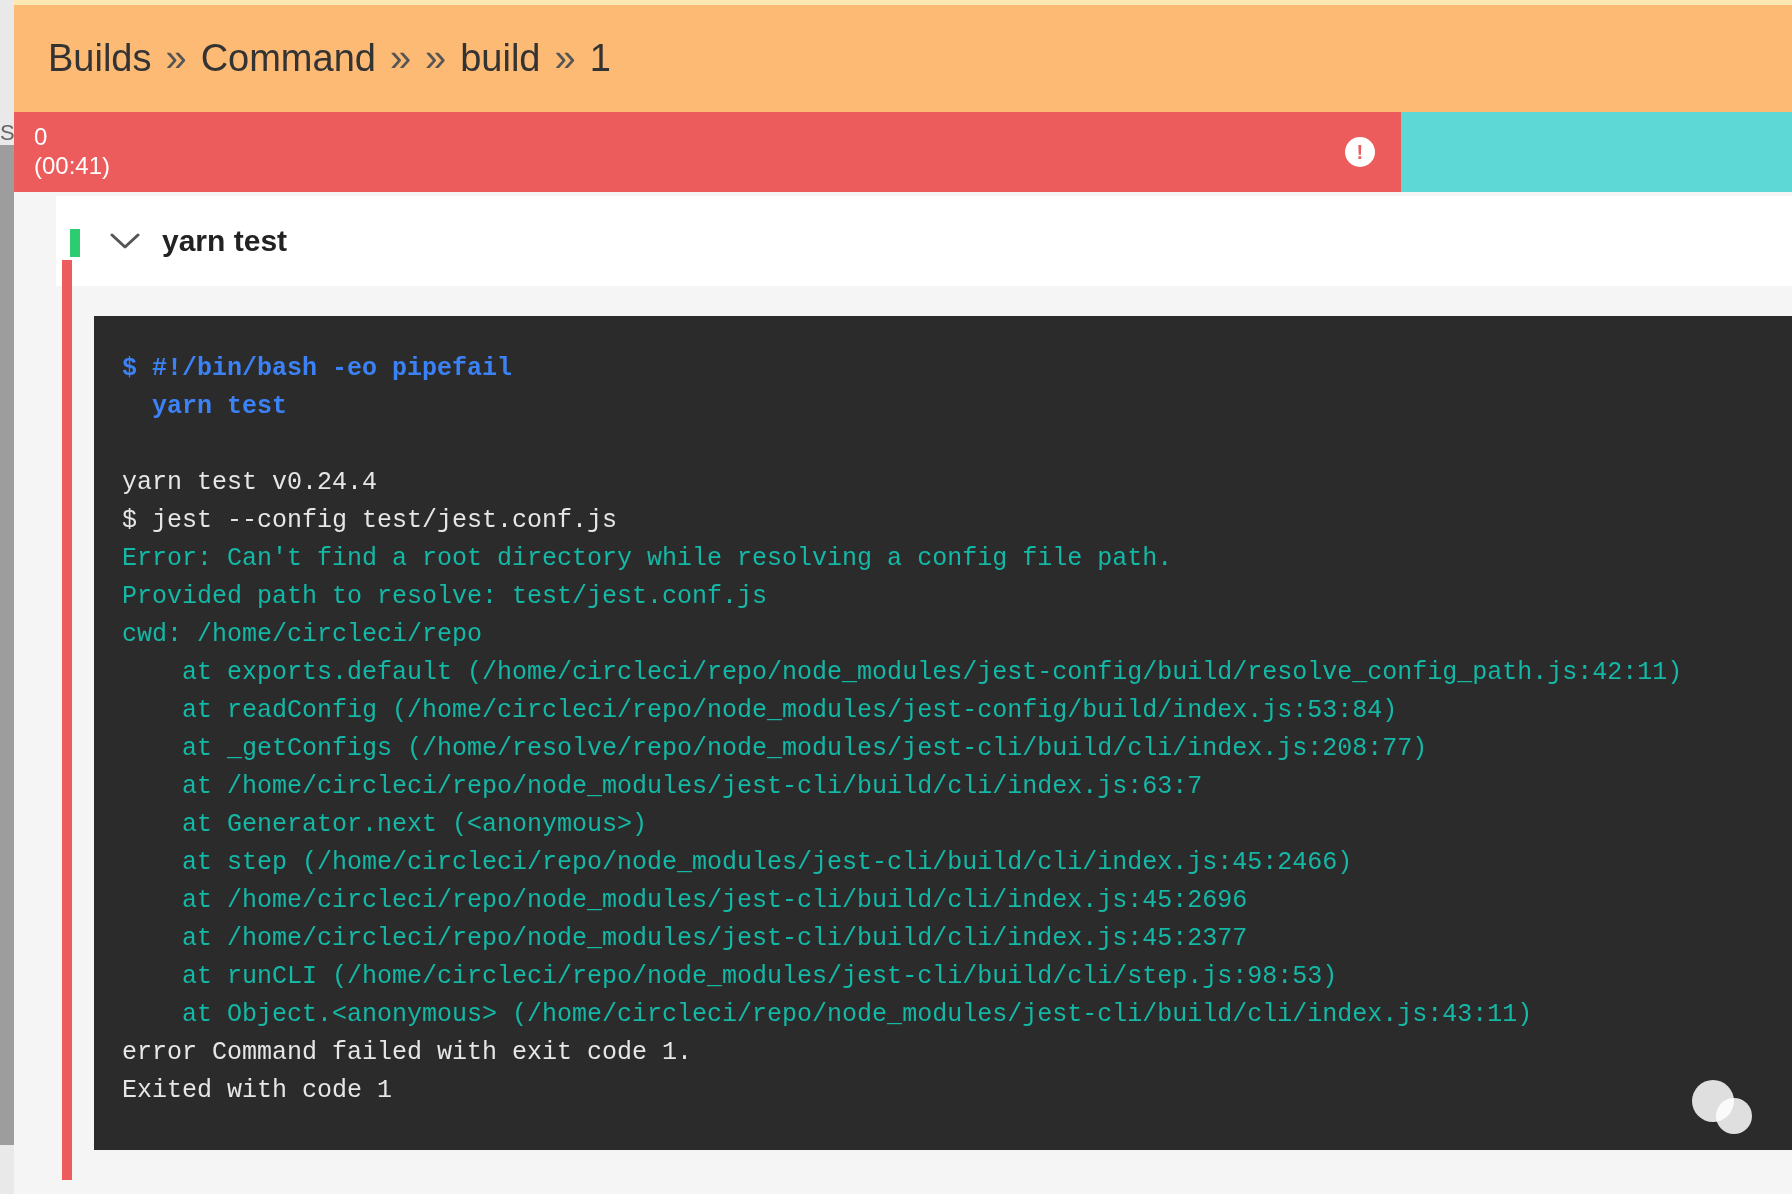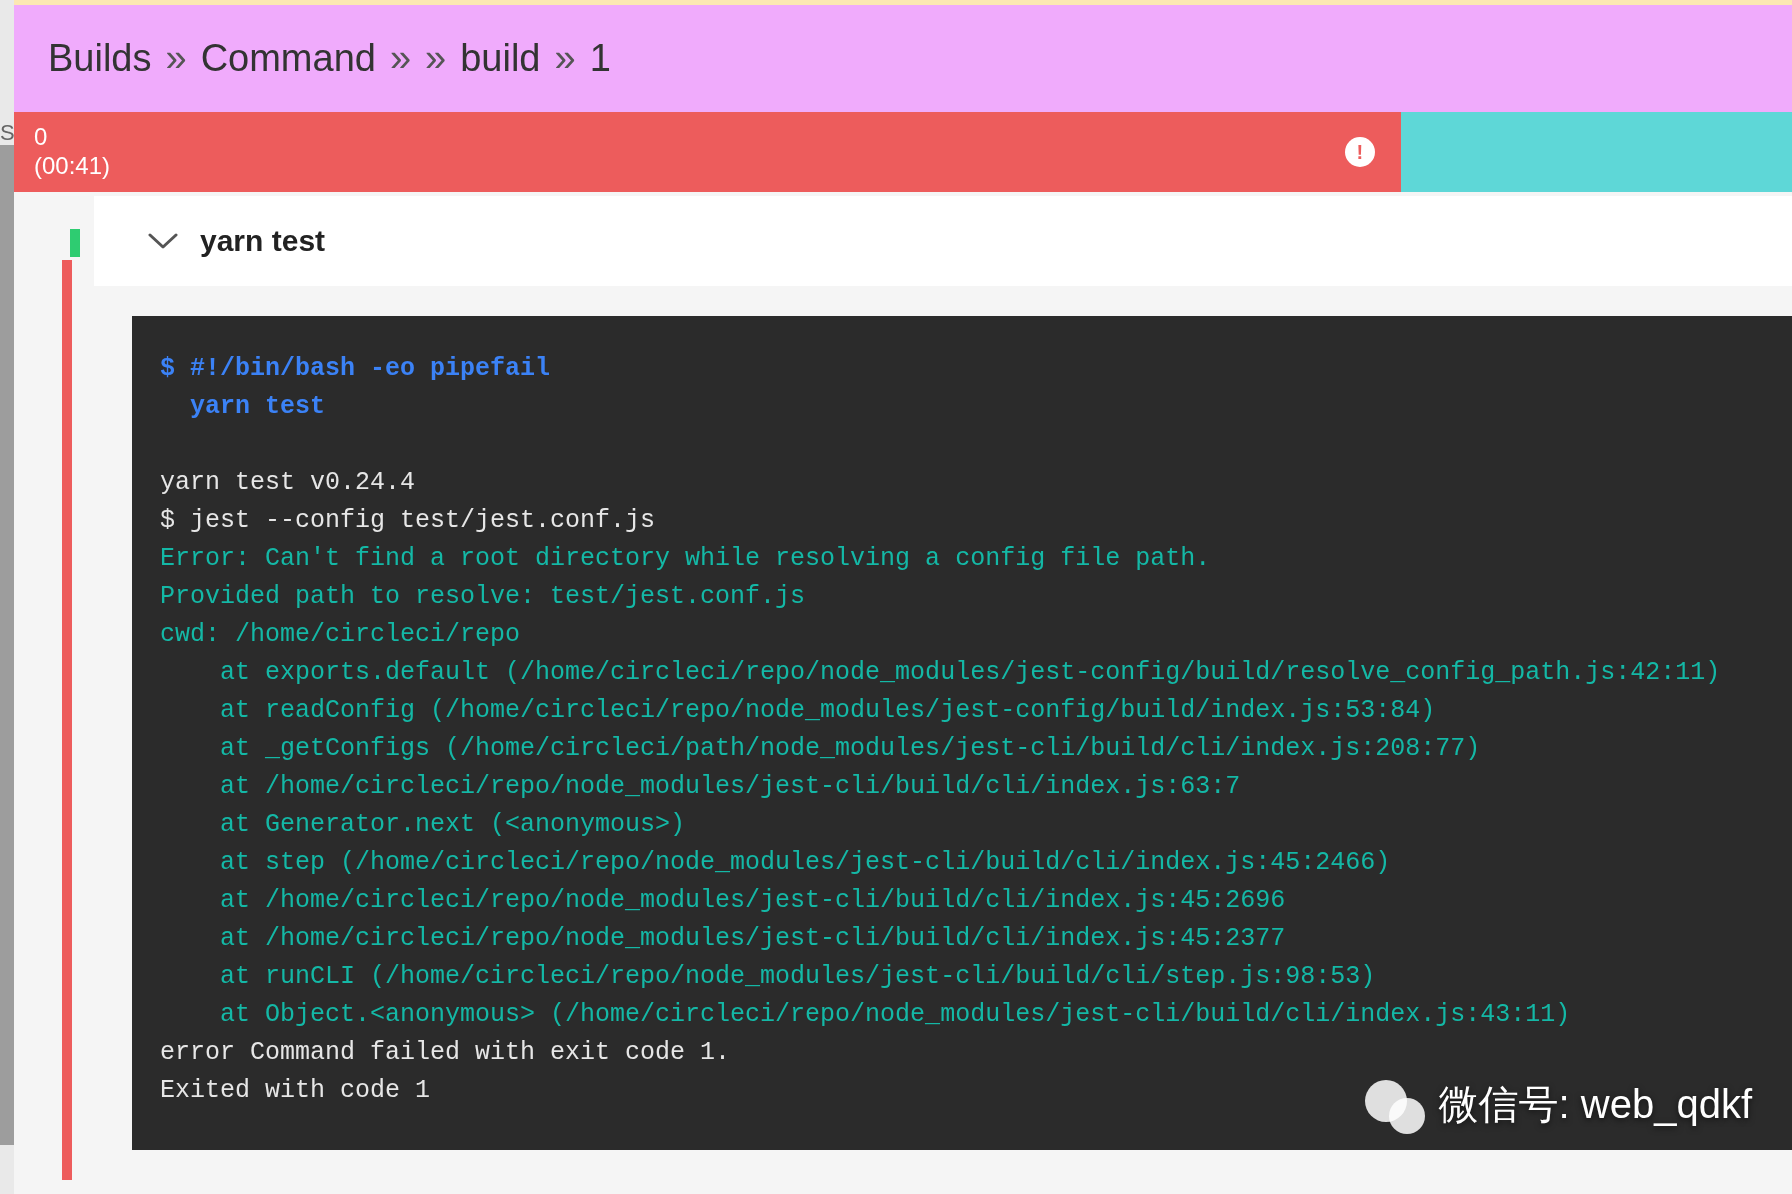--- a/index.html
+++ b/index.html
@@ -10,21 +10,21 @@
     height: 1194px;
     overflow: hidden;
     position: relative;
   }
   .yellow-strip {
     height: 5px;
     background: #fce8b3;
     width: 100%;
   }
   .breadcrumb-bar {
-    background: #f0abfc;
+    background: #fdba74;
     padding: 32px 48px;
     font-size: 38px;
     color: #333;
     display: flex;
     align-items: center;
     gap: 14px;
   }
   .breadcrumb-bar .crumb { color: #333; }
   .breadcrumb-bar .sep { color: #555; }
   .left-rail {
@@ -68,21 +68,21 @@
     color: #ed5c5c;
     display: flex;
     align-items: center;
     justify-content: center;
     font-weight: bold;
     font-size: 20px;
     margin-right: 6px;
   }
   .step-teal { background: #5ed7d7; flex: 1; }
   .content-wrap {
-    margin-left: 84px;
+    margin-left: 46px;
     margin-top: 4px;
   }
   .green-tick {
     position: absolute;
     left: 70px;
     top: 229px;
     width: 10px;
     height: 28px;
     background: #2ecc71;
   }
@@ -205,31 +205,30 @@
   <div class="terminal"><span class="term-bold"><span>$ </span><span>#!/bin/bash -eo pipefail</span></span>
 <span class="term-bold">  yarn test</span>
 
 <span>yarn test v0.24.4</span>
 <span>$ jest --config test/jest.conf.js</span>
 <span class="term-err">Error: Can't find a root directory while resolving a config file path.</span>
 <span class="term-err">Provided path to resolve: test/jest.conf.js</span>
 <span class="term-err">cwd: /home/circleci/repo</span>
 <span class="term-err">    at exports.default (/home/circleci/repo/node_modules/jest-config/build/resolve_config_path.js:42:11)</span>
 <span class="term-err">    at readConfig (/home/circleci/repo/node_modules/jest-config/build/index.js:53:84)</span>
-<span class="term-err">    at _getConfigs (/home/circleci/path/node_modules/jest-cli/build/cli/index.js:208:77)</span>
+<span class="term-err">    at _getConfigs (/home/resolve/repo/node_modules/jest-cli/build/cli/index.js:208:77)</span>
 <span class="term-err">    at /home/circleci/repo/node_modules/jest-cli/build/cli/index.js:63:7</span>
 <span class="term-err">    at Generator.next (&lt;anonymous&gt;)</span>
 <span class="term-err">    at step (/home/circleci/repo/node_modules/jest-cli/build/cli/index.js:45:2466)</span>
 <span class="term-err">    at /home/circleci/repo/node_modules/jest-cli/build/cli/index.js:45:2696</span>
 <span class="term-err">    at /home/circleci/repo/node_modules/jest-cli/build/cli/index.js:45:2377</span>
 <span class="term-err">    at runCLI (/home/circleci/repo/node_modules/jest-cli/build/cli/step.js:98:53)</span>
 <span class="term-err">    at Object.&lt;anonymous&gt; (/home/circleci/repo/node_modules/jest-cli/build/cli/index.js:43:11)</span>
 <span>error Command failed with exit code 1.</span>
 <span>Exited with code 1</span></div>
 </div>
 
 <div class="watermark">
   <div class="wm-icon">
     <div class="bubble b1"></div>
     <div class="bubble b2"></div>
   </div>
-  <span>微信号: web_qdkf</span>
 </div>
 
 </body></html>

